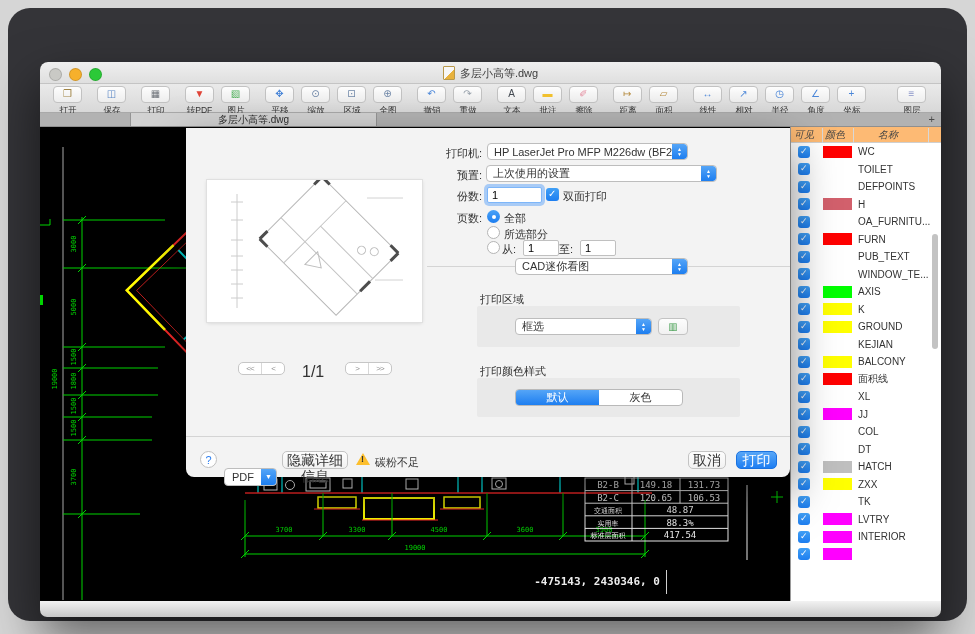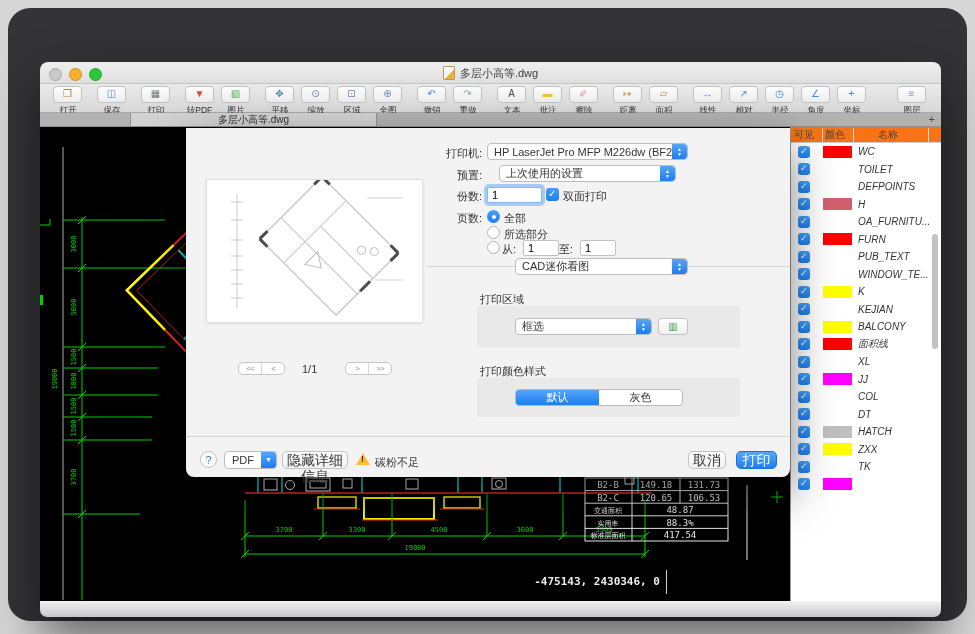--- a/index.html
+++ b/index.html
@@ -34,25 +34,25 @@
   .content{position:absolute;left:0;top:65px;width:901px;height:474px;background:#000;overflow:hidden;}
   .canvas{position:absolute;left:0;top:0;width:750px;height:474px;background:#000;}
   .bottomstrip{position:absolute;left:0;top:539px;width:100%;height:16px;border-radius:0 0 7px 7px;
                background:linear-gradient(#f2f2f2,#c7c7c7);}
   
   .coords{position:absolute;left:430px;top:443px;width:190px;text-align:right;font-family:"DejaVu Sans Mono",monospace;
           font-size:11px;font-weight:bold;color:#ededed;line-height:24px;}
   .coord-sep{position:absolute;left:626px;top:443px;width:1px;height:24px;background:#cfcfcf;}
   
   .layers{position:absolute;left:750px;top:0;width:151px;height:474px;background:#fff;border-left:1px solid #9a9a9a;box-sizing:border-box;}
-  .lp-head{position:relative;height:15px;background:#f97316;border-bottom:1px solid #cfcfcf;font-size:10px;color:#444;}
+  .lp-head{position:relative;height:15px;background:#fdba74;border-bottom:1px solid #cfcfcf;font-size:10px;color:#444;font-style:italic;}
   .lp-head span{position:absolute;top:1px;}
   .lp-h-div{position:absolute;top:0;width:1px;height:15px;background:#d8d8d8;}
   .layer-rows{position:relative;height:458px;overflow:hidden;}
-  .layer-row{display:flex;align-items:center;height:17.5px;font-style:italic;}
+  .layer-row{display:flex;align-items:center;height:17.5px;}
   .lp-check{width:12px;height:12px;margin-left:7px;border-radius:3px;background:linear-gradient(#41a0f6,#1d7ef0);
             position:relative;flex:none;}
   .lp-check::after{content:"✓";position:absolute;left:2px;top:0px;font-size:9px;color:#fff;font-weight:bold;}
   .lp-swatch{width:29px;height:12px;margin-left:13px;flex:none;}
   .lp-name{margin-left:6px;font-size:10px;color:#333;white-space:nowrap;overflow:hidden;}
   .lp-scroll{position:absolute;right:3px;top:107px;width:6px;height:115px;border-radius:3px;background:#c3c3c3;}
   
   .dialog{position:absolute;left:186px;top:128px;width:604px;height:349px;background:#f3f3f3;
           border-radius:0 0 8px 8px;box-shadow:0 18px 45px rgba(0,0,0,.5);z-index:30;font-size:11px;color:#333;}
   .dlabel{position:absolute;text-align:right;font-size:11px;color:#333;}
@@ -86,21 +86,21 @@
   .pdf-txt{padding:0 7px;font-size:11px;line-height:16px;color:#333;}
   .pdf-cap{width:15px;background:linear-gradient(#55a5f7,#1d7ef0);color:#fff;font-size:7px;line-height:16px;text-align:center;}
   .warn-tri{position:absolute;width:0;height:0;border-left:7px solid transparent;border-right:7px solid transparent;
             border-bottom:12px solid #fdbf2d;}
   .warn-tri::after{content:"!";position:absolute;left:-2px;top:1px;font-size:9px;font-weight:bold;color:#333;}
   .preview-page{position:absolute;left:21px;top:52px;width:215px;height:142px;background:#fff;
                 box-shadow:0 0 0 1px #e0e0e0,0 1px 4px rgba(0,0,0,.15);}
   .navgrp{position:absolute;display:flex;height:13px;border:1px solid #c6c6c6;border-radius:5px;overflow:hidden;background:#fff;box-sizing:border-box;}
   .navgrp .nbtn{width:22px;text-align:center;font-size:8px;color:#8f8f8f;line-height:11px;letter-spacing:-1px;}
   .navgrp .nbtn + .nbtn{border-left:1px solid #d8d8d8;}
-  .page-ind{position:absolute;font-size:11px;color:#333;}
+  .page-ind{position:absolute;font-size:16px;color:#333;}
   .sec-title{position:absolute;font-size:11px;color:#333;}
   .icon-btn{position:absolute;width:30px;height:17px;background:linear-gradient(#fdfdfd,#f1f1f1);border:1px solid #c3c3c3;
             border-radius:4px;box-sizing:border-box;text-align:center;font-size:10px;line-height:15px;color:#3d9b4a;}
 </style>
 </head>
 <body>
 
 <div class="stage">
   <div class="screen"></div>
 
@@ -444,27 +444,37 @@
               <span class="lp-swatch" style="background: rgb(255, 255, 255);"></span>
               <span class="lp-name">PUB_TEXT</span>
             </div>
 
             <div class="layer-row">
               <span class="lp-check"></span>
               <span class="lp-swatch" style="background: rgb(255, 255, 255);"></span>
               <span class="lp-name">WINDOW_TE...</span>
             </div>
 
+            <div class="layer-row">
+              <span class="lp-check"></span>
+              <span class="lp-swatch" style="background: rgb(0, 255, 0);"></span>
+              <span class="lp-name">AXIS</span>
+            </div>
 
             <div class="layer-row">
               <span class="lp-check"></span>
               <span class="lp-swatch" style="background: rgb(255, 255, 0);"></span>
               <span class="lp-name">K</span>
             </div>
 
+            <div class="layer-row">
+              <span class="lp-check"></span>
+              <span class="lp-swatch" style="background: rgb(255, 255, 0);"></span>
+              <span class="lp-name">GROUND</span>
+            </div>
 
             <div class="layer-row">
               <span class="lp-check"></span>
               <span class="lp-swatch" style="background: rgb(255, 255, 255);"></span>
               <span class="lp-name">KEJIAN</span>
             </div>
 
             <div class="layer-row">
               <span class="lp-check"></span>
               <span class="lp-swatch" style="background: rgb(255, 255, 0);"></span>
@@ -513,22 +523,32 @@
               <span class="lp-name">ZXX</span>
             </div>
 
 
             <div class="layer-row">
               <span class="lp-check"></span>
               <span class="lp-swatch" style="background: rgb(255, 255, 255);"></span>
               <span class="lp-name">TK</span>
             </div>
 
-
-
+            <div class="layer-row">
+              <span class="lp-check"></span>
+              <span class="lp-swatch" style="background: rgb(255, 0, 255);"></span>
+              <span class="lp-name">LVTRY</span>
+            </div>
+
+
+            <div class="layer-row">
+              <span class="lp-check"></span>
+              <span class="lp-swatch" style="background: rgb(255, 0, 255);"></span>
+              <span class="lp-name">INTERIOR</span>
+            </div>
 
             <div class="layer-row">
               <span class="lp-check"></span>
               <span class="lp-swatch" style="background: rgb(255, 0, 255);"></span>
               <span class="lp-name"></span>
             </div>
 
         </div>
         <div class="lp-scroll"></div>
       </div>
@@ -578,21 +598,21 @@
       <span class="nbtn">&gt;</span>
       <span class="nbtn">&gt;&gt;</span>
     </div>
 
     <div class="dlabel" style="left:226px;top:18px;width:70px">打印机:</div>
     <div class="mac-select" style="left:301px;top:15px;width:201px">
       <span class="sel-text">HP LaserJet Pro MFP M226dw (BF2574)</span>
       <span class="sel-arrows"></span>
     </div>
     <div class="dlabel" style="left:226px;top:40px;width:70px">预置:</div>
-    <div class="mac-select" style="left:313px;top:37px;width:177px">
+    <div class="mac-select" style="left:300px;top:37px;width:231px">
       <span class="sel-text">上次使用的设置</span>
       <span class="sel-arrows"></span>
     </div>
 
     <div class="dlabel" style="left:226px;top:61px;width:70px">份数:</div>
     <input class="copies-input" style="left: 301px; top: 59px;" value="1">
     <span class="cb" style="left:360px;top:60px"></span>
     <div class="dlabel" style="left:377px;top:61px;width:60px;text-align:left">双面打印</div>
 
     <div class="dlabel" style="left:226px;top:83px;width:70px">页数:</div>
@@ -624,21 +644,21 @@
 
     <div class="sec-title" style="left:294px;top:236px">打印颜色样式</div>
     <div class="gray-box" style="top:250px;height:39px"></div>
     <div class="seg" style="left:329px;top:261px">
       <span class="opt sel">默认</span>
       <span class="opt">灰色</span>
     </div>
 
     <div class="divider" style="left:0;top:308px;width:604px"></div>
     <div class="help-btn" style="left:14px;top:323px">?</div>
-    <div class="pdf-btn" style="left:38px;top:323px">
+    <div class="pdf-btn" style="left:38px;top:340px">
       <span class="pdf-txt">PDF</span>
       <span class="pdf-cap">▼</span>
     </div>
     <div class="mbtn" style="left:96px;top:323px;width:66px;height:18px;line-height:16px">隐藏详细信息</div>
     <span class="warn-tri" style="left:170px;top:325px"></span>
     <div class="dlabel" style="left:189px;top:327px;text-align:right">碳粉不足</div>
     <div class="mbtn" style="left:502px;top:323px;width:38px;height:18px;line-height:16px">取消</div>
     <div class="mbtn primary" style="left:550px;top:323px;width:41px;height:18px;line-height:16px">打印</div>
   </div>
 </div>

